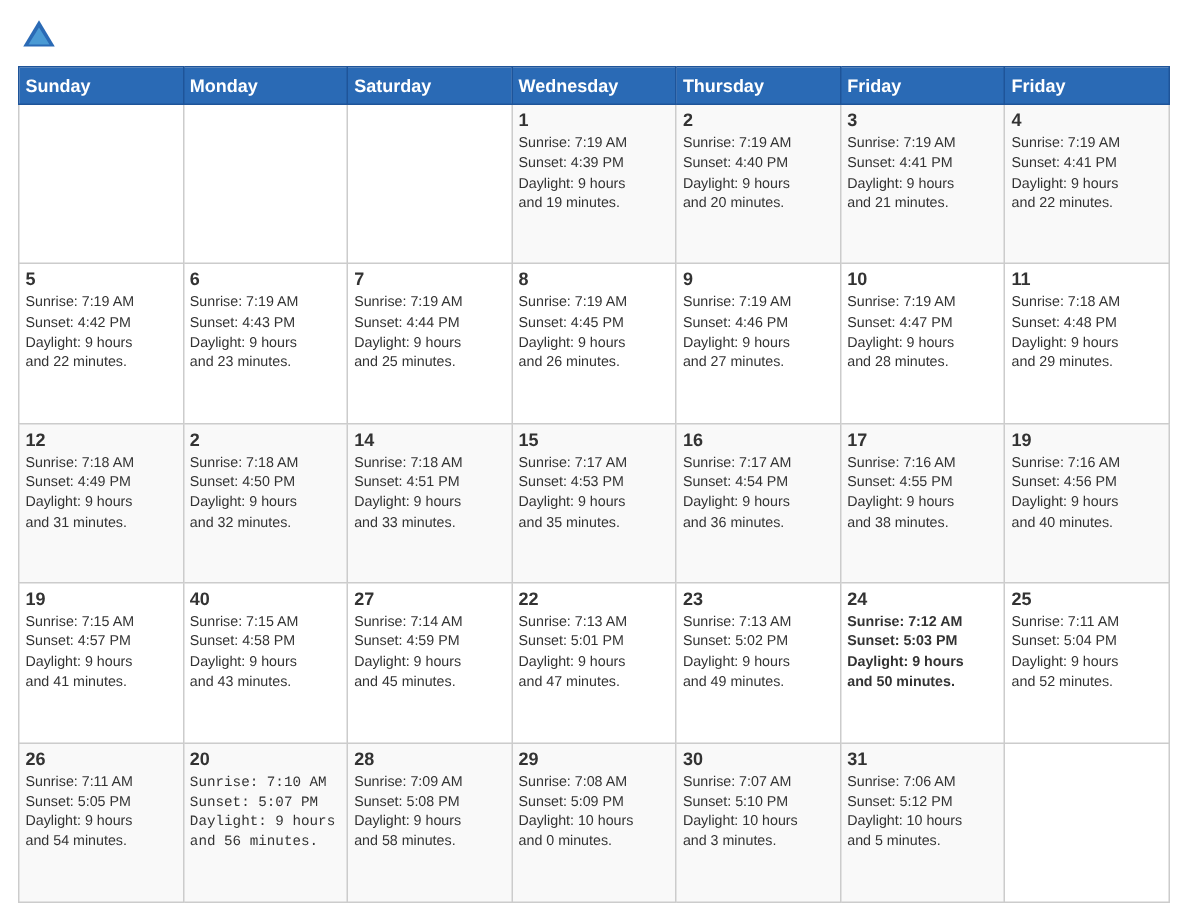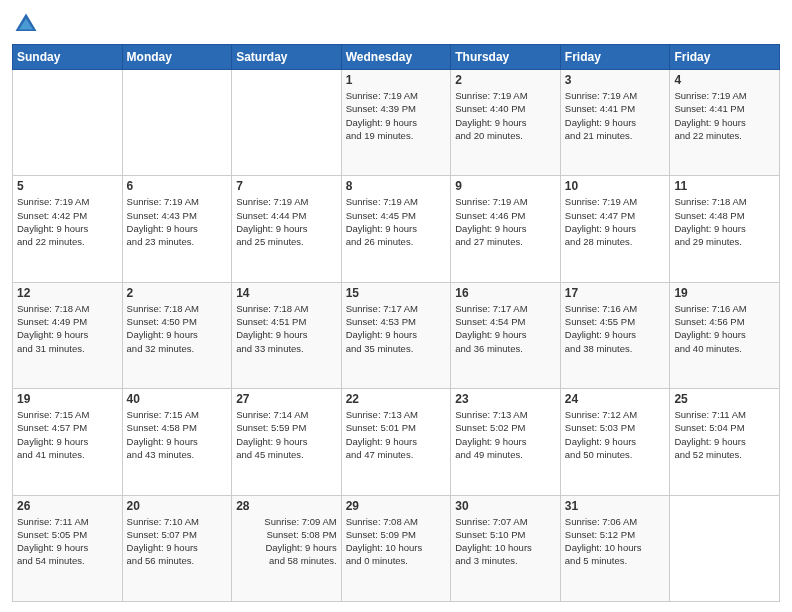--- a/index.html
+++ b/index.html
@@ -281,41 +281,41 @@
           <td>
             <div class="cell-date">40</div>
             <div class="cell-info" style="white-space: pre-line;">Sunrise: 7:15 AM
 Sunset: 4:58 PM
 Daylight: 9 hours
 and 43 minutes.</div>
           </td>
           <td>
             <div class="cell-date">27</div>
             <div class="cell-info" style="white-space: pre-line;">Sunrise: 7:14 AM
-Sunset: 5:59 PM
+Sunset: 4:59 PM
 Daylight: 9 hours
 and 45 minutes.</div>
           </td>
           <td>
             <div class="cell-date">22</div>
             <div class="cell-info" style="white-space: pre-line;">Sunrise: 7:13 AM
 Sunset: 5:01 PM
 Daylight: 9 hours
 and 47 minutes.</div>
           </td>
           <td>
             <div class="cell-date">23</div>
             <div class="cell-info" style="white-space: pre-line;">Sunrise: 7:13 AM
 Sunset: 5:02 PM
 Daylight: 9 hours
 and 49 minutes.</div>
           </td>
           <td>
             <div class="cell-date">24</div>
-            <div class="cell-info" style="white-space: pre-line;">Sunrise: 7:12 AM
+            <div class="cell-info" style="white-space: pre-line; font-weight: bold;">Sunrise: 7:12 AM
 Sunset: 5:03 PM
 Daylight: 9 hours
 and 50 minutes.</div>
           </td>
           <td>
             <div class="cell-date">25</div>
             <div class="cell-info" style="white-space: pre-line;">Sunrise: 7:11 AM
 Sunset: 5:04 PM
 Daylight: 9 hours
 and 52 minutes.</div>
@@ -324,28 +324,28 @@
         <tr>
           <td>
             <div class="cell-date">26</div>
             <div class="cell-info" style="white-space: pre-line;">Sunrise: 7:11 AM
 Sunset: 5:05 PM
 Daylight: 9 hours
 and 54 minutes.</div>
           </td>
           <td>
             <div class="cell-date">20</div>
-            <div class="cell-info" style="white-space: pre-line;">Sunrise: 7:10 AM
+            <div class="cell-info" style="white-space: pre-line; font-family: Liberation Mono, monospace;">Sunrise: 7:10 AM
 Sunset: 5:07 PM
 Daylight: 9 hours
 and 56 minutes.</div>
           </td>
           <td>
             <div class="cell-date">28</div>
-            <div class="cell-info" style="white-space: pre-line; text-align: right;">Sunrise: 7:09 AM
+            <div class="cell-info" style="white-space: pre-line;">Sunrise: 7:09 AM
 Sunset: 5:08 PM
 Daylight: 9 hours
 and 58 minutes.</div>
           </td>
           <td>
             <div class="cell-date">29</div>
             <div class="cell-info" style="white-space: pre-line;">Sunrise: 7:08 AM
 Sunset: 5:09 PM
 Daylight: 10 hours
 and 0 minutes.</div>

